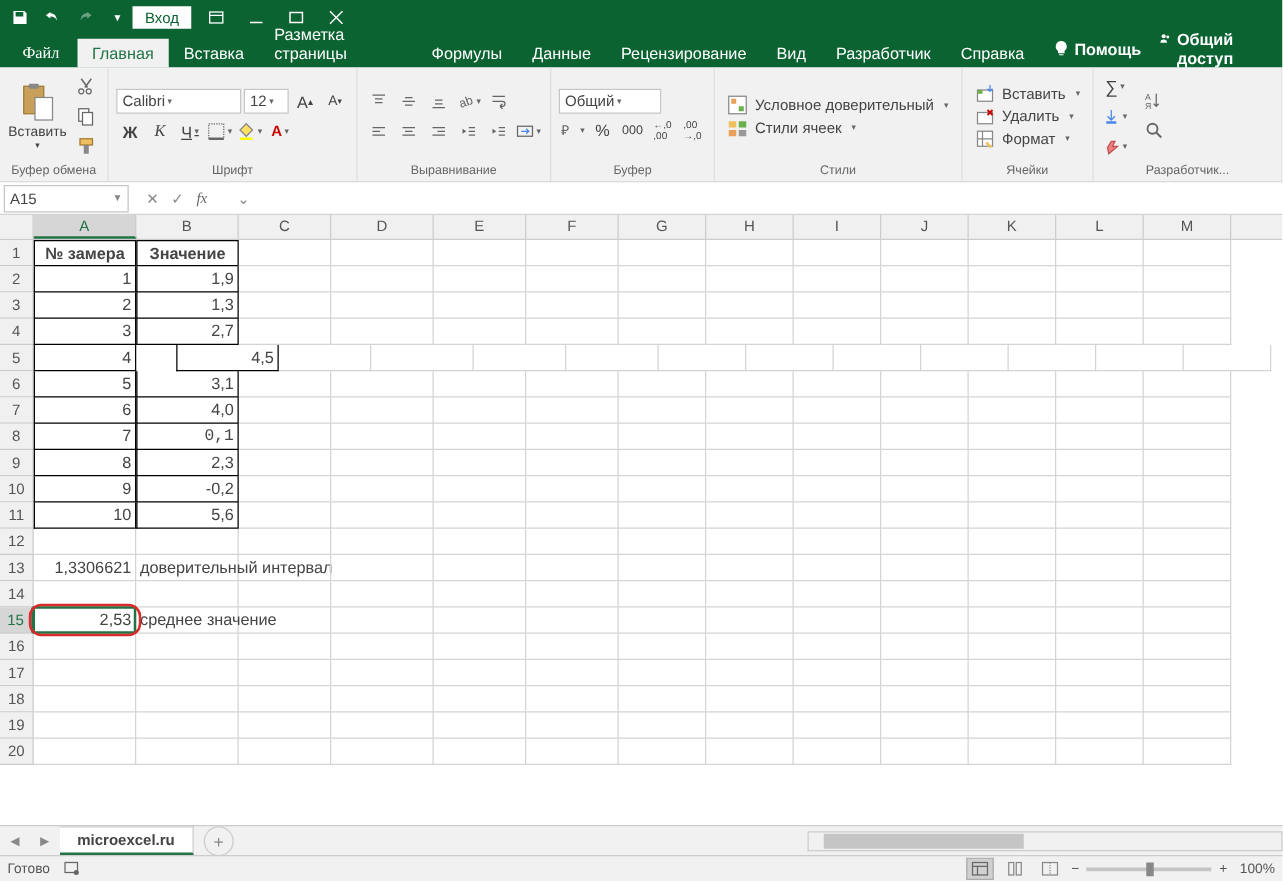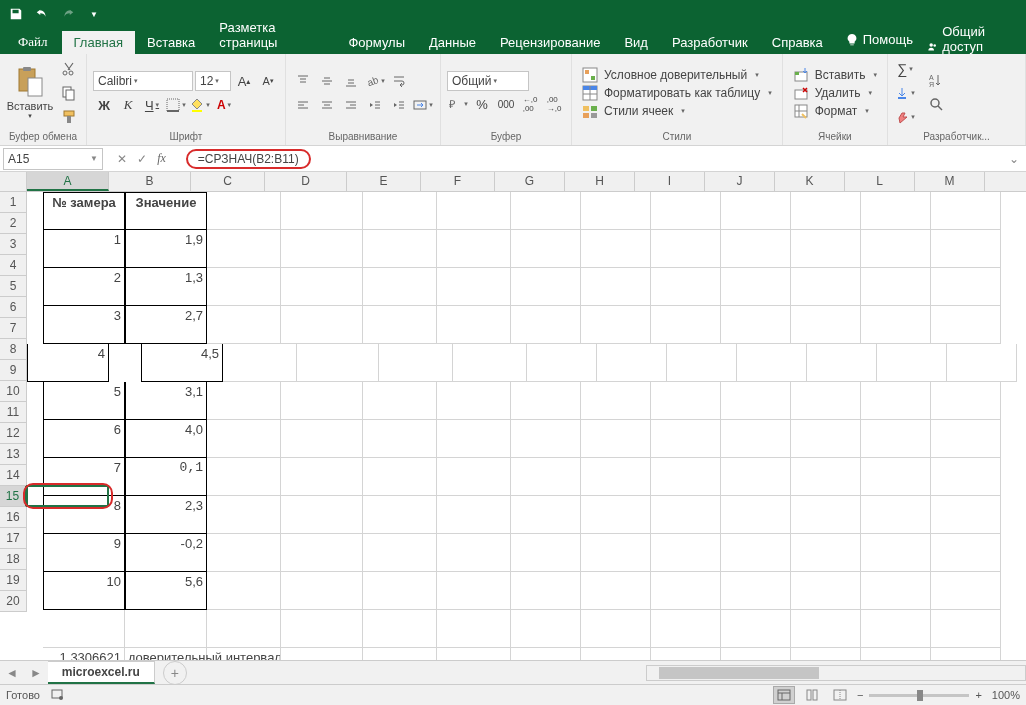--- a/index.html
+++ b/index.html
@@ -13,21 +13,21 @@
 .title-right{display:flex;align-items:center;gap:8px;}
 .login-btn{background:#fff;color:#0c6332;padding:2px 10px;font-size:12px;cursor:pointer;}
 .win-icon{width:24px;height:24px;display:flex;align-items:center;justify-content:center;cursor:pointer;}
 .win-icon svg{stroke:#fff;fill:none;}
 .ribbon-tabs{background:#0c6332;height:26px;display:flex;align-items:flex-end;color:#fff;font-size:13px;padding:0 4px;}
 .file-tab{padding:4px 14px;cursor:pointer;font-family:Liberation Serif, serif;}
 .tab{padding:4px 12px;cursor:pointer;}
 .tab.active{background:#f1f1f1;color:#217346;}
 .ribbon-right{margin-left:auto;display:flex;align-items:center;gap:14px;padding:0 10px;}
 .ribbon-right span{cursor:pointer;}
-.rb-icon{display:inline-flex;align-items:flex-end;gap:4px;}
+.rb-icon{display:inline-flex;align-items:flex-start;gap:4px;font-weight:bold;}
 .ribbon{background:#f1f1f1;height:92px;border-bottom:1px solid #d4d4d4;display:flex;}
 .group{border-right:1px solid #e0e0e0;padding:2px 6px;display:flex;flex-direction:column;}
 .group-body{flex:1;display:flex;align-items:center;gap:4px;}
 .group-label{font-size:10px;color:#666;text-align:center;padding:1px 0;white-space:nowrap;position:relative;}
 .big-btn{display:flex;flex-direction:column;align-items:center;justify-content:center;width:48px;height:66px;cursor:pointer;font-size:11px;}
 .big-btn svg{margin-bottom:2px;}
 .stack{display:flex;flex-direction:column;gap:2px;}
 .row{display:flex;align-items:center;gap:2px;}
 .ctrl{height:20px;border:1px solid #c5c5c5;background:#fff;font-size:12px;padding:0 4px;display:flex;align-items:center;cursor:pointer;}
 .sm-btn{width:22px;height:22px;display:flex;align-items:center;justify-content:center;cursor:pointer;}
@@ -49,21 +49,21 @@
 .sheet{position:relative;overflow:hidden;}
 .col-headers{display:flex;height:20px;background:#f0f0f0;border-bottom:1px solid #ccc;}
 .corner{width:27px;border-right:1px solid #ccc;background:#f0f0f0;}
 .ch{border-right:1px solid #ccc;text-align:center;font-size:12px;line-height:19px;color:#555;cursor:pointer;}
 .ch.sel{background:#d6d6d6;color:#217346;border-bottom:2px solid #217346;}
 .grid-body{display:flex;}
 .row-headers{display:flex;flex-direction:column;}
 .rh{width:27px;height:21px;background:#f0f0f0;border-right:1px solid #ccc;border-bottom:1px solid #ccc;text-align:center;font-size:12px;line-height:20px;color:#555;cursor:pointer;}
 .rh.sel{background:#d6d6d6;color:#217346;border-right:2px solid #217346;}
 .cells{position:relative;}
-.cell-row{display:flex;height:38px;justify-content:center;}
+.cell-row{display:flex;height:21px;}
 .cell{border-right:1px solid #d4d4d4;border-bottom:1px solid #d4d4d4;font-size:13px;padding:0 3px;line-height:20px;overflow:visible;white-space:nowrap;}
 .cell.bordered{border:1px solid #000;border-top:none;}
 .cell.bordered.top{border-top:1px solid #000;}
 .cell.hdr{font-weight:bold;text-align:center;}
 .cell.r{text-align:right;}
 .sel-cell{position:absolute;border:2px solid #217346;pointer-events:none;}
 .red-oval{position:absolute;border:2.5px solid #d82b2b;border-radius:10px;pointer-events:none;}
 .tabs-bar{position:absolute;bottom:21px;left:0;right:0;height:24px;background:#f1f1f1;border-top:1px solid #ccc;display:flex;align-items:center;font-size:12px;}
 .nav-arr{padding:0 6px;color:#888;cursor:pointer;}
 .sheet-tab{padding:3px 14px;border-right:1px solid #ccc;border-top:1px solid #ccc;background:#fff;font-weight:bold;border-bottom:2px solid #217346;margin-top:-1px;cursor:pointer;}
@@ -92,20 +92,45 @@
           <path d="M6 3L2 6l4 3V7c3 0 5 1 6 4 0-5-3-7-6-7V3z"></path>
         </svg>
       </div>
     <div class="qbtn disabled">
         <svg width="14" height="14" viewBox="0 0 16 16">
           <path d="M10 3l4 3-4 3V7c-3 0-5 1-6 4 0-5 3-7 6-7V3z"></path>
         </svg>
       </div>
     <div class="qbtn" style="font-size:8px;">▼</div>
   </div>
+  <div class="title-right">
+    <div class="login-btn">Вход</div>
+    <div class="win-icon">
+        <svg width="14" height="14" viewBox="0 0 16 16">
+          <rect x="2" y="3" width="12" height="10" stroke-width="1.2"></rect>
+          <line x1="2" y1="6" x2="14" y2="6" stroke-width="1.2" stroke="#fff"></line>
+        </svg>
+      </div>
+    <div class="win-icon">
+        <svg width="12" height="12" viewBox="0 0 12 12">
+          <line x1="1" y1="10" x2="11" y2="10" stroke="#fff" stroke-width="1.2"></line>
+        </svg>
+      </div>
+    <div class="win-icon">
+        <svg width="12" height="12" viewBox="0 0 12 12">
+          <rect x="1" y="2" width="10" height="8" stroke="#fff" stroke-width="1.2"></rect>
+        </svg>
+      </div>
+    <div class="win-icon">
+        <svg width="12" height="12" viewBox="0 0 12 12">
+          <line x1="1" y1="1" x2="11" y2="11" stroke="#fff" stroke-width="1.2"></line>
+          <line x1="11" y1="1" x2="1" y2="11" stroke="#fff" stroke-width="1.2"></line>
+        </svg>
+      </div>
+  </div>
 </div>
 
 <div class="ribbon-tabs">
   <div class="file-tab">Файл</div>
   <div class="tab active">Главная</div>
   <div class="tab">Вставка</div>
   <div class="tab">Разметка страницы</div>
   <div class="tab">Формулы</div>
   <div class="tab">Данные</div>
   <div class="tab">Рецензирование</div>
@@ -315,29 +340,20 @@
       <div class="menu-item dd">
             <svg width="16" height="16">
               <rect x="1" y="1" width="14" height="14" fill="#fff" stroke="#888"></rect>
               <rect x="3" y="3" width="4" height="4" fill="#e8a05a"></rect>
               <rect x="9" y="9" width="4" height="4" fill="#6ab04c"></rect>
             </svg>
             <span>Условное доверительный</span>
           </div>
       <div class="menu-item dd">
             <svg width="16" height="16">
-              <rect x="1" y="1" width="14" height="14" fill="#fff" stroke="#888"></rect>
-              <rect x="1" y="1" width="14" height="4" fill="#4a86e8"></rect>
-              <line x1="1" y1="9" x2="15" y2="9" stroke="#888"></line>
-              <line x1="8" y1="1" x2="8" y2="15" stroke="#888"></line>
-            </svg>
-            <span>Форматировать как таблицу</span>
-          </div>
-      <div class="menu-item dd">
-            <svg width="16" height="16">
               <rect x="1" y="3" width="6" height="5" fill="#f0c060"></rect>
               <rect x="9" y="3" width="6" height="5" fill="#6ab04c"></rect>
               <rect x="1" y="10" width="6" height="5" fill="#e8a05a"></rect>
               <rect x="9" y="10" width="6" height="5" fill="#999"></rect>
             </svg>
             <span>Стили ячеек</span>
           </div>
     </div>
       </div>
     <div class="group-label">Стили</div>
@@ -412,23 +428,20 @@
 
 <div class="namebox-row">
   <div class="name-box">
       <span>A15</span>
       <span class="dd-arr">▼</span>
     </div>
   <div class="fx-btns">
     <span>✕</span>
     <span>✓</span>
     <span class="fx-label">fx</span>
-  </div>
-  <div class="formula-wrap">
-    <span class="formula-hl">=СРЗНАЧ(B2:B11)</span>
   </div>
   <div class="expand-fx">⌄</div>
 </div>
 
 <div class="sheet" style="height:508px;">
   <div class="col-headers">
     <div class="corner"></div>
     <div id="col-headers-inner" style="display:flex;">
         <div class="ch sel" style="width: 82px;">A</div>
         <div class="ch" style="width: 82px;">B</div>

